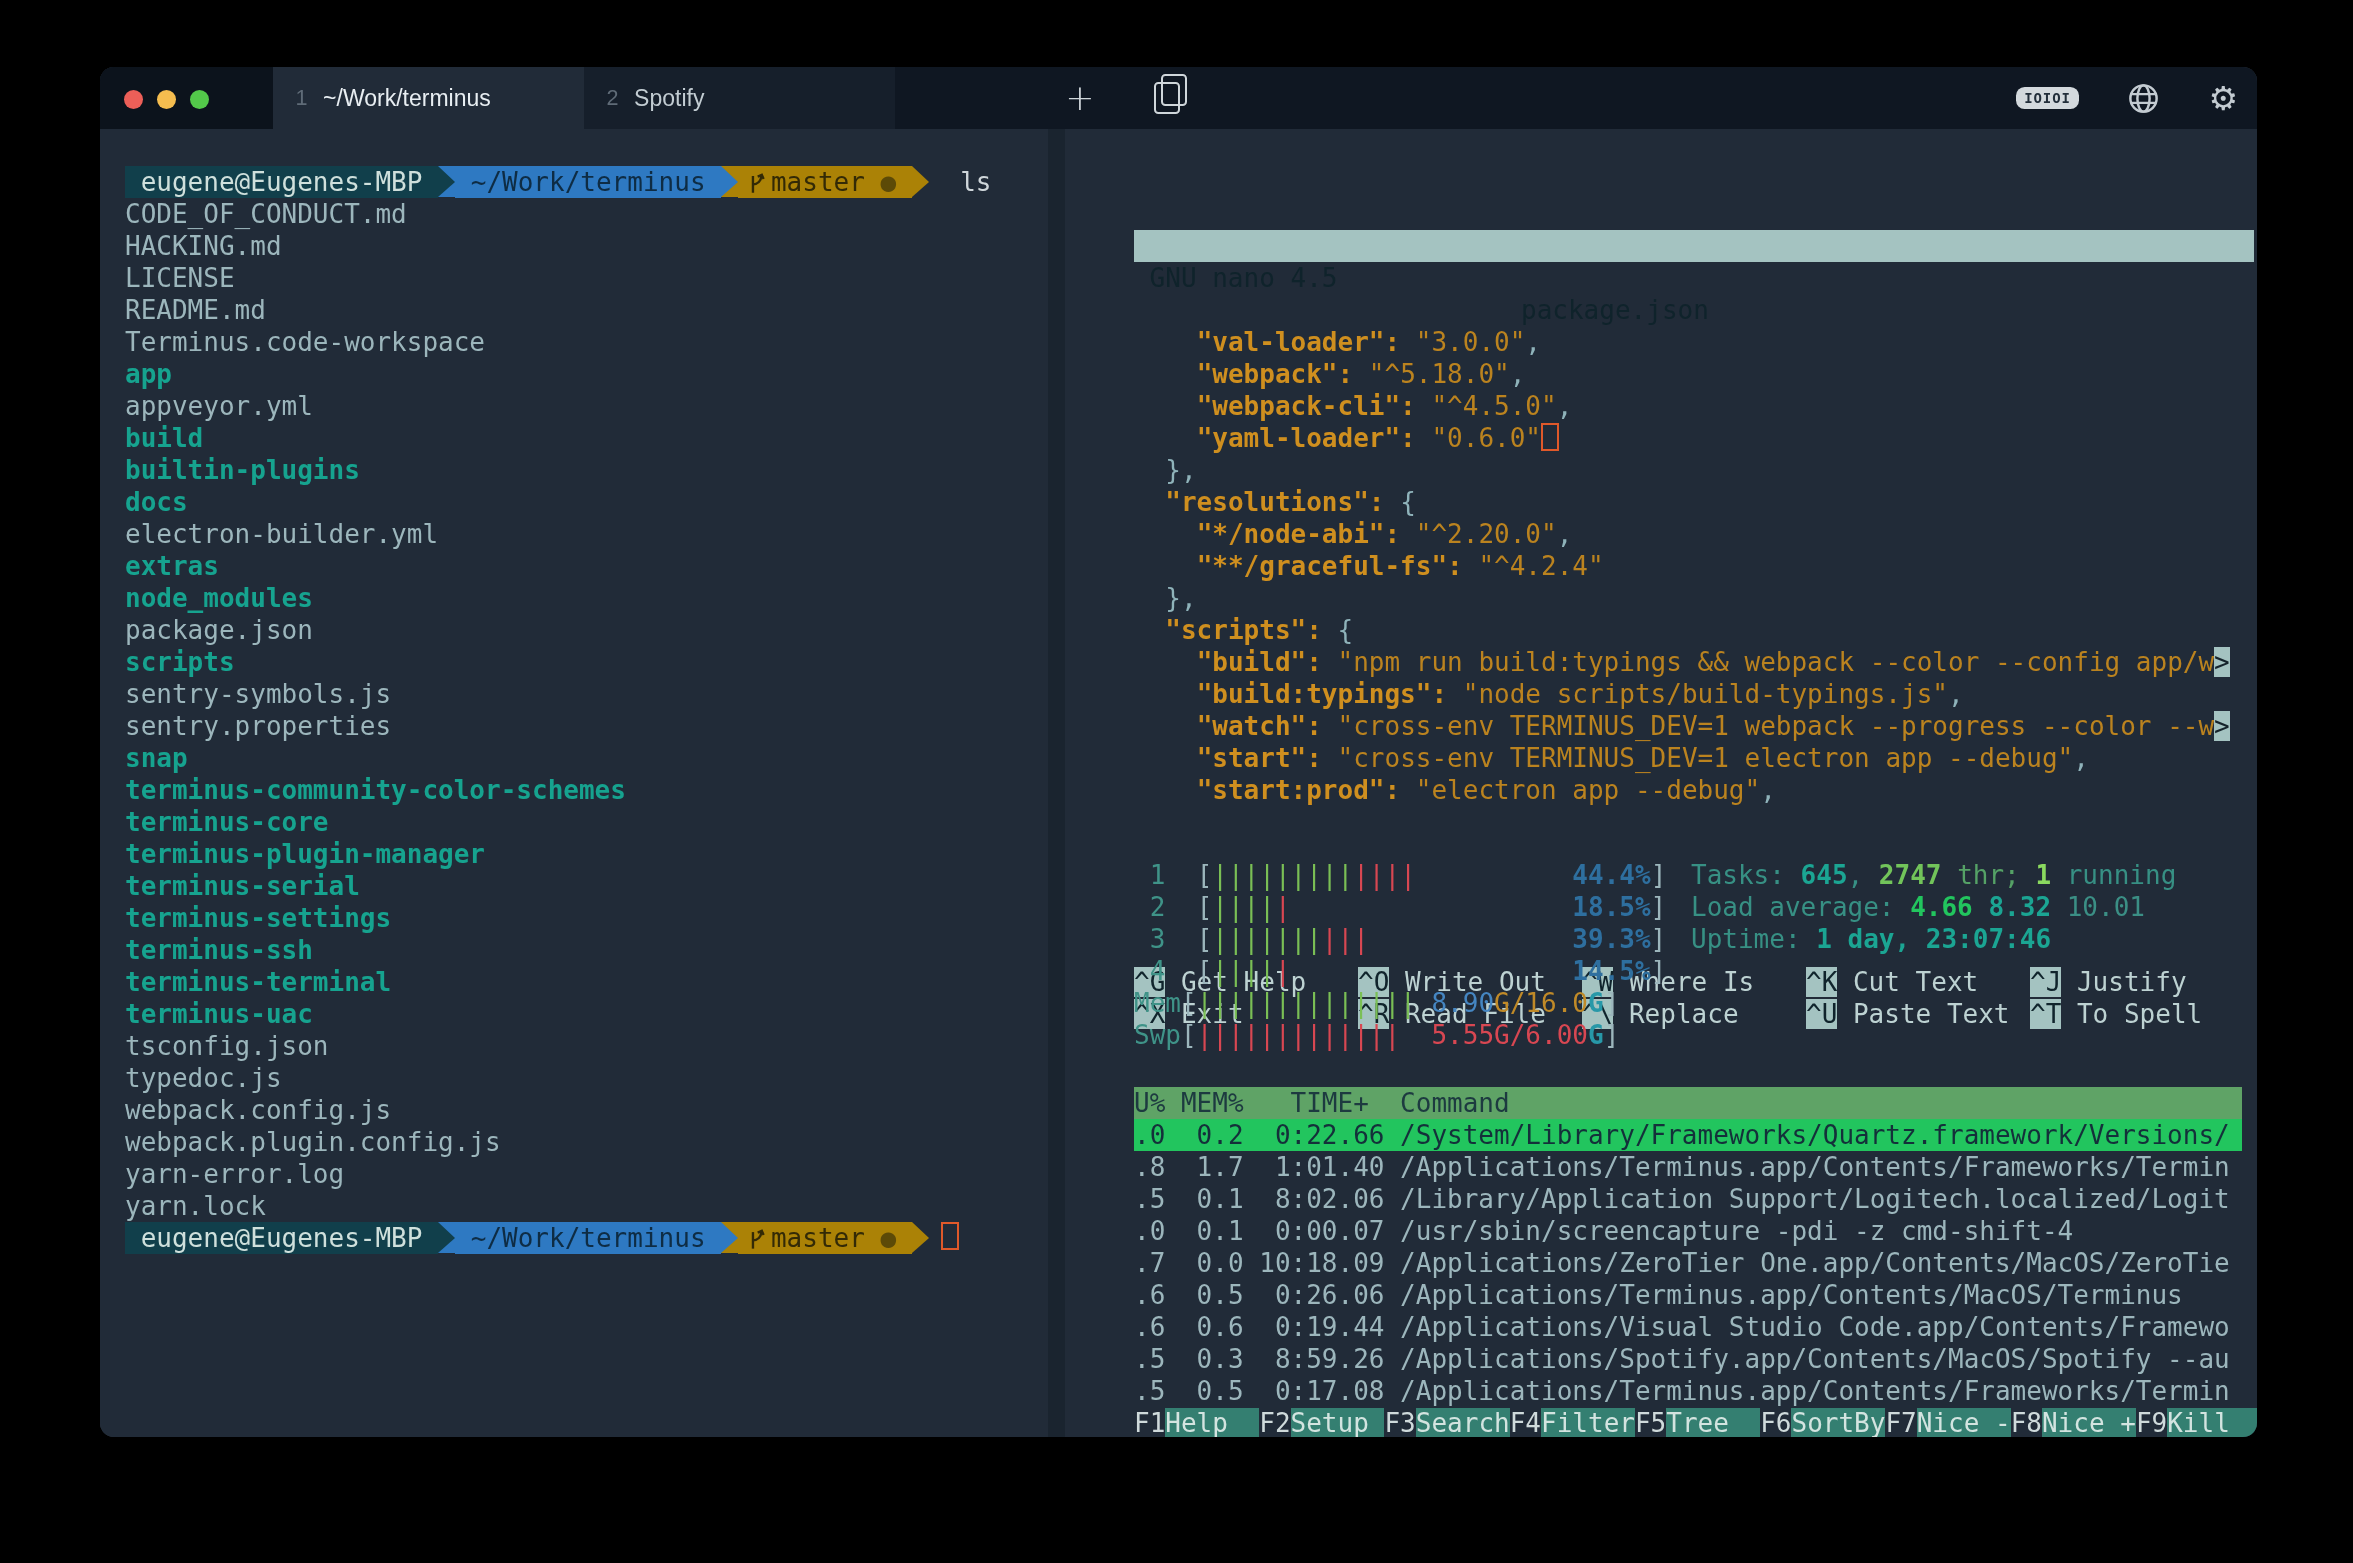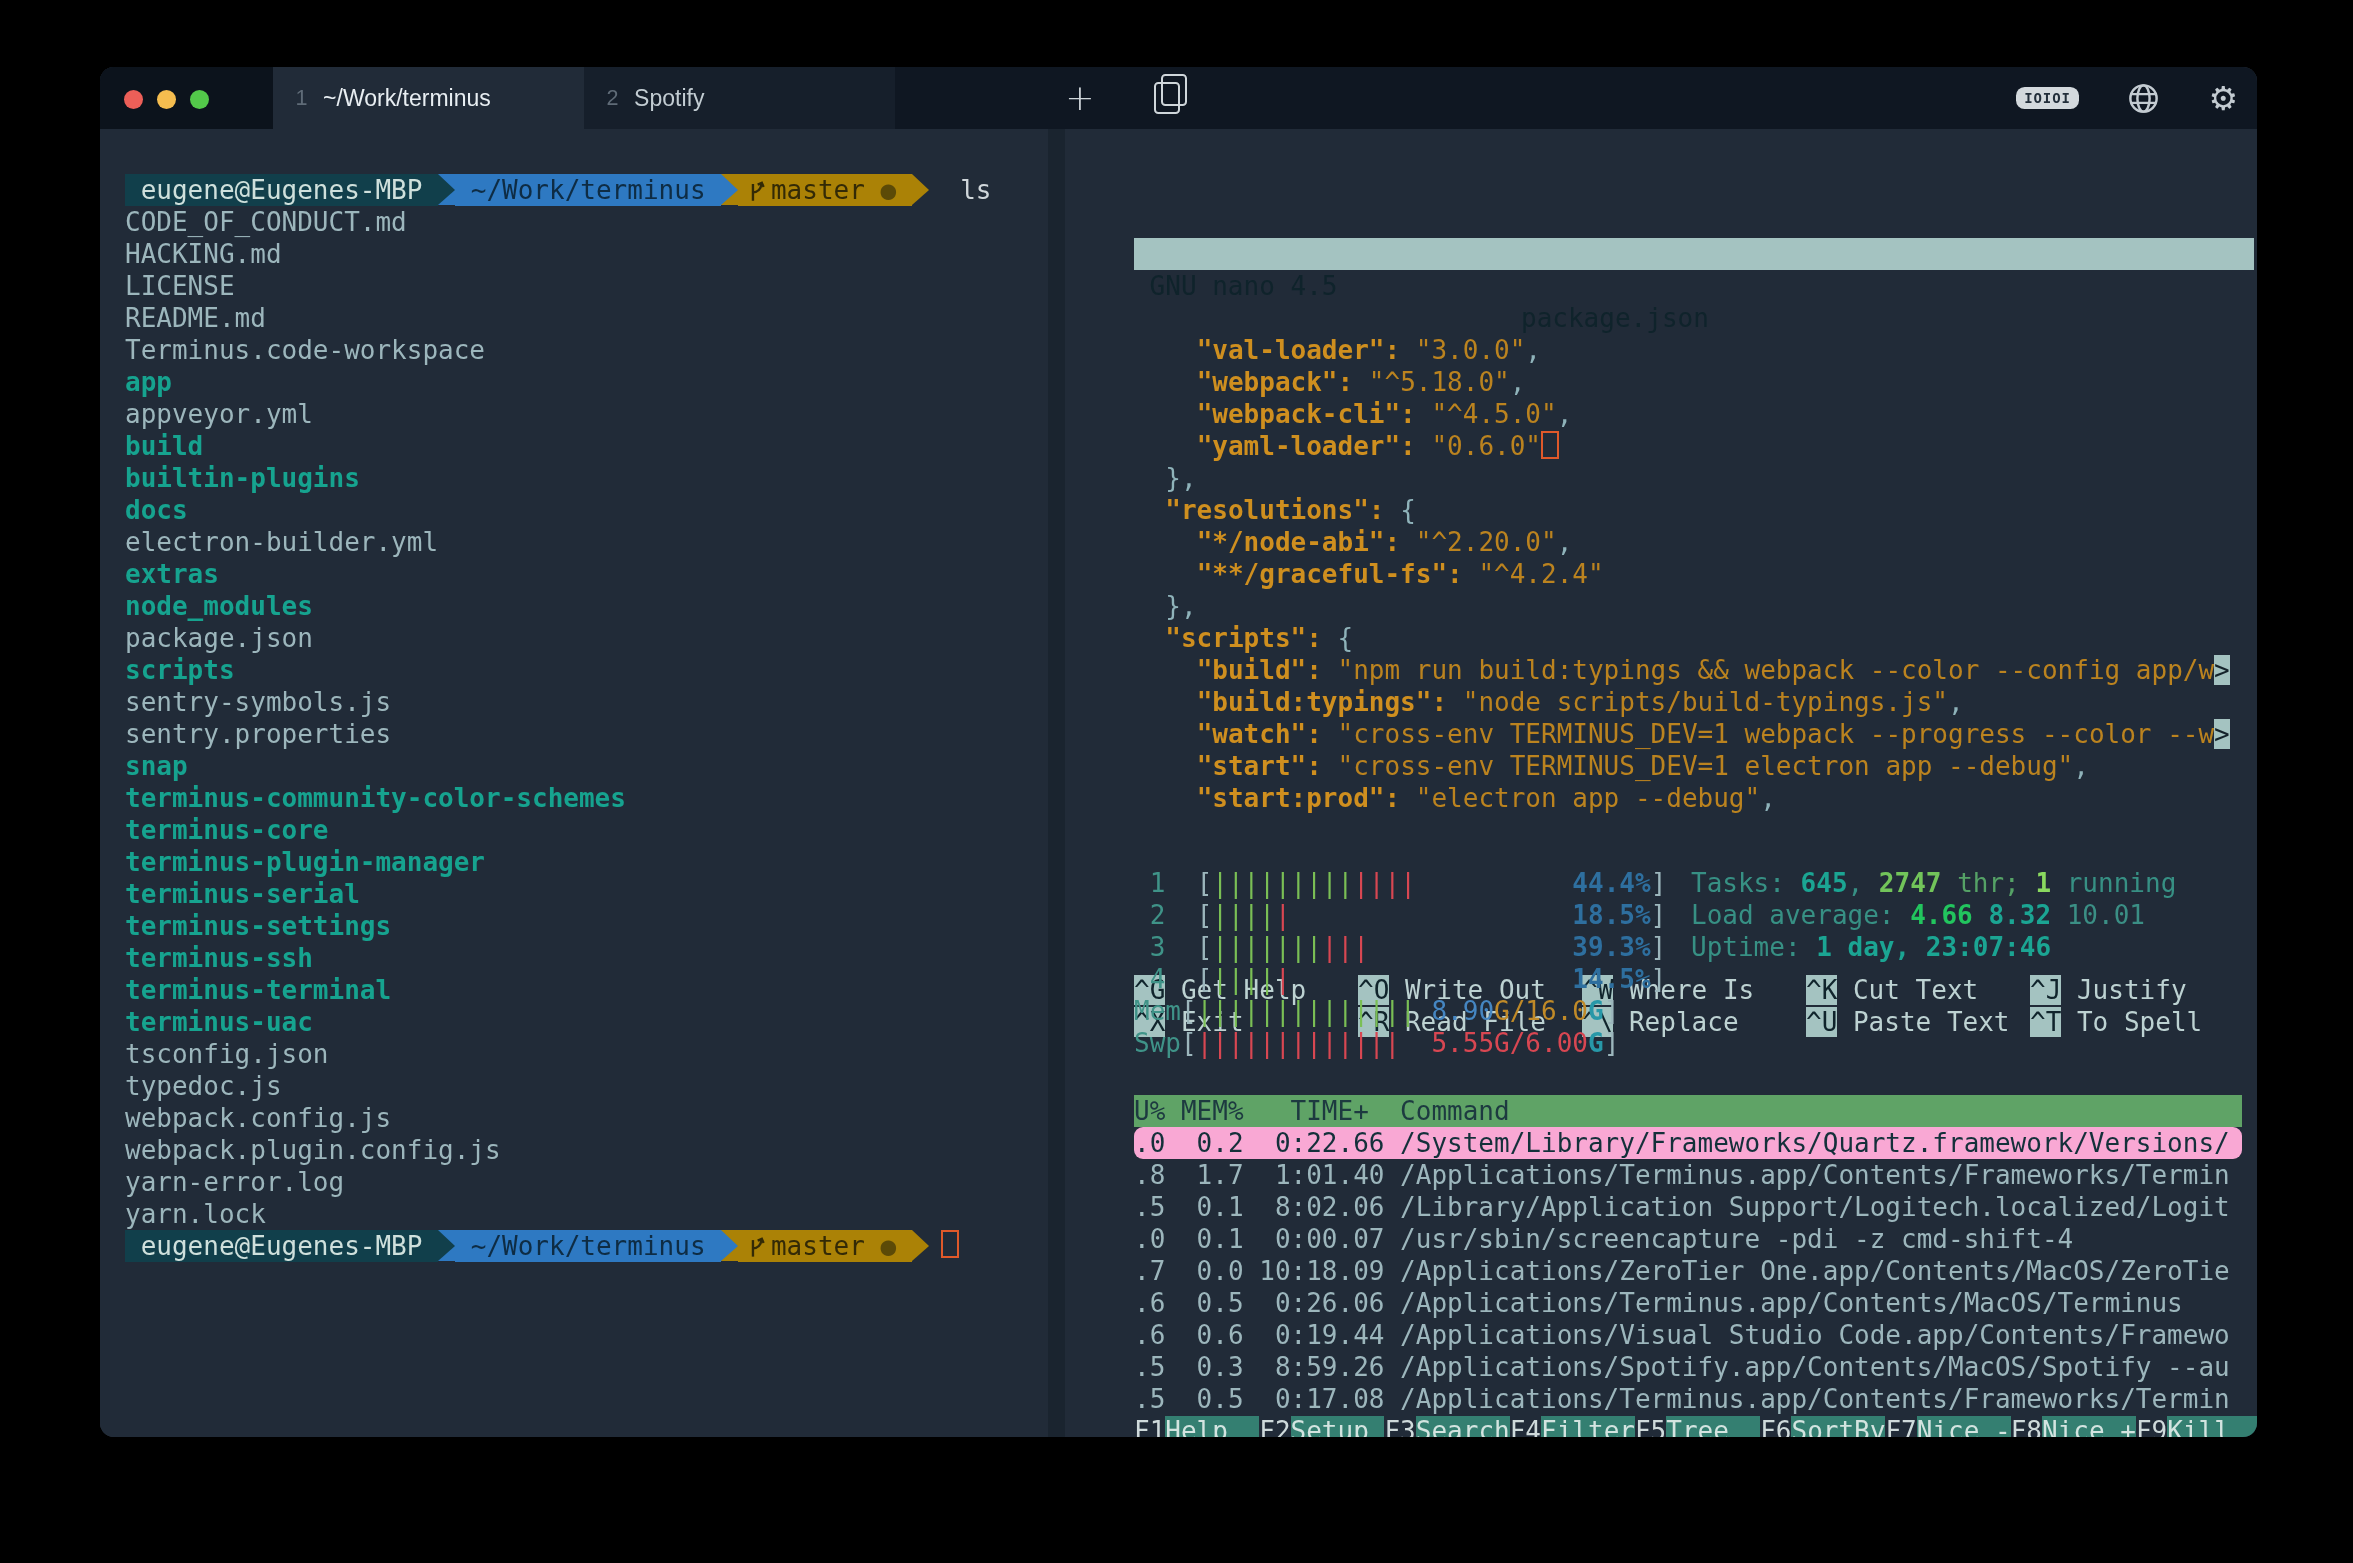--- a/index.html
+++ b/index.html
@@ -26,21 +26,21 @@
   .duprect{position:relative;width:22.5px;height:28px;border:2.6px solid #cfd6da;border-radius:4.3px;background:#0f1722;}
   .duprect:before{content:"";position:absolute;left:5.2px;top:-10.4px;width:22.5px;height:28px;
                   border:2.6px solid #cfd6da;border-radius:4.3px;}
   .right-icons{position:absolute;right:19px;top:0;height:62px;display:flex;align-items:center;gap:47px;}
   .serial{background:#d3d9dd;color:#222e3a;border-radius:8.6px;padding:2.6px 8.6px;font-size:14px;
           font-weight:bold;letter-spacing:0.9px;}
   .gear{font-size:33px;color:#c3cbd1;font-family:"DejaVu Sans",sans-serif;}
   
   .content{position:absolute;left:0;top:62px;width:2157px;height:1308px;background:#212b38;}
   .divider{position:absolute;left:948px;top:0;width:17.3px;height:100%;background:#1a242f;}
-  .pane{position:absolute;top:16px;height:100%;padding-left:30px;}
+  .pane{position:absolute;top:8px;height:100%;padding-left:30px;}
   .pane.left{left:0;width:948px;} .pane.right{left:965px;width:1192px;}
   .term{font-size:26px;line-height:32px;white-space:pre;color:#9cb6bc;}
   .tline{height:32px;white-space:pre;}
   
   .f-file{color:#9cb6bc;} .f-dir{color:#16a38f;font-weight:bold;}
   
   .pline{display:flex;height:32px;align-items:stretch;}
   .pseg{display:block;white-space:pre;}
   .seg-user{background:#113f4b;color:#cfe0dc;}
   .seg-path{background:#2e79c2;color:#0e2c44;}
@@ -62,21 +62,21 @@
   .skey{background:#a4c3c1;color:#10242c;} .slab{color:#bdd2d2;}
   
   .c-id{color:#3f9388;} .c-br{color:#9cb6bc;} .c-bg{color:#7abf55;} .c-brd{color:#d84752;}
   .c-pct{color:#2e6f9f;font-weight:bold;}
   .c-t{color:#379084;} .c-tb{color:#1ba593;font-weight:bold;} .c-t2{color:#3b8f85;}
   .c-g{color:#55a266;} .c-gb{color:#72c45a;font-weight:bold;text-align:center;} .c-gbb{color:#8ad95f;font-weight:bold;}
   .c-pb{color:#22c55e;font-weight:bold;}
   .c-b{color:#4586c2;} .c-y{color:#c08a28;} .c-c{color:#2798a8;font-weight:bold;} .c-r{color:#d84752;}
   .phead{background:#5fa366;color:#1d3a40;width:1108px;}
   .prow{color:#9cb6bc;width:1108px;}
-  .prow.sel{background:#f9a8d4;color:#14303a;border-radius:9px;}
+  .prow.sel{background:#22c55e;color:#14303a;}
   .fbar{display:flex;width:1123px;}
   .fk{white-space:pre;} .fk .fn{color:#cfdadb;} .fk .fl{background:#347f71;color:#d3e4e0;}
   .abs{position:absolute;}
 </style>
 </head>
 <body>
 
 <div class="stage">
   <div class="window">
 

